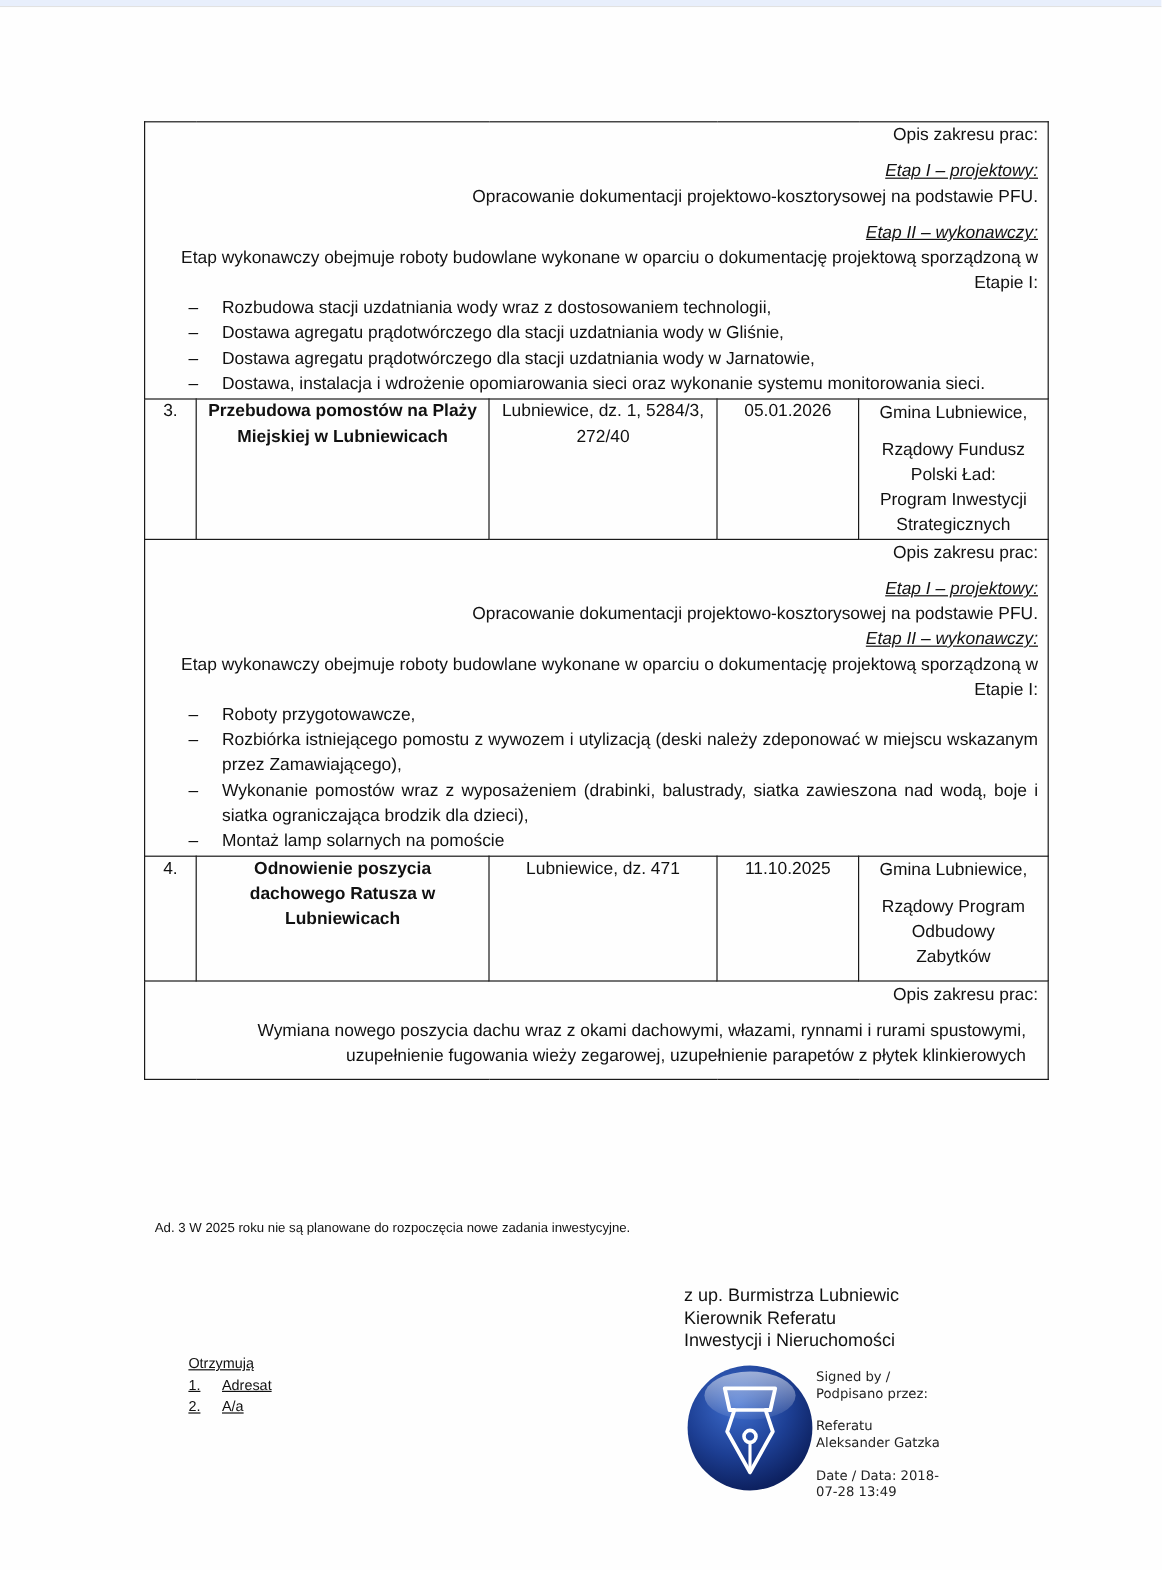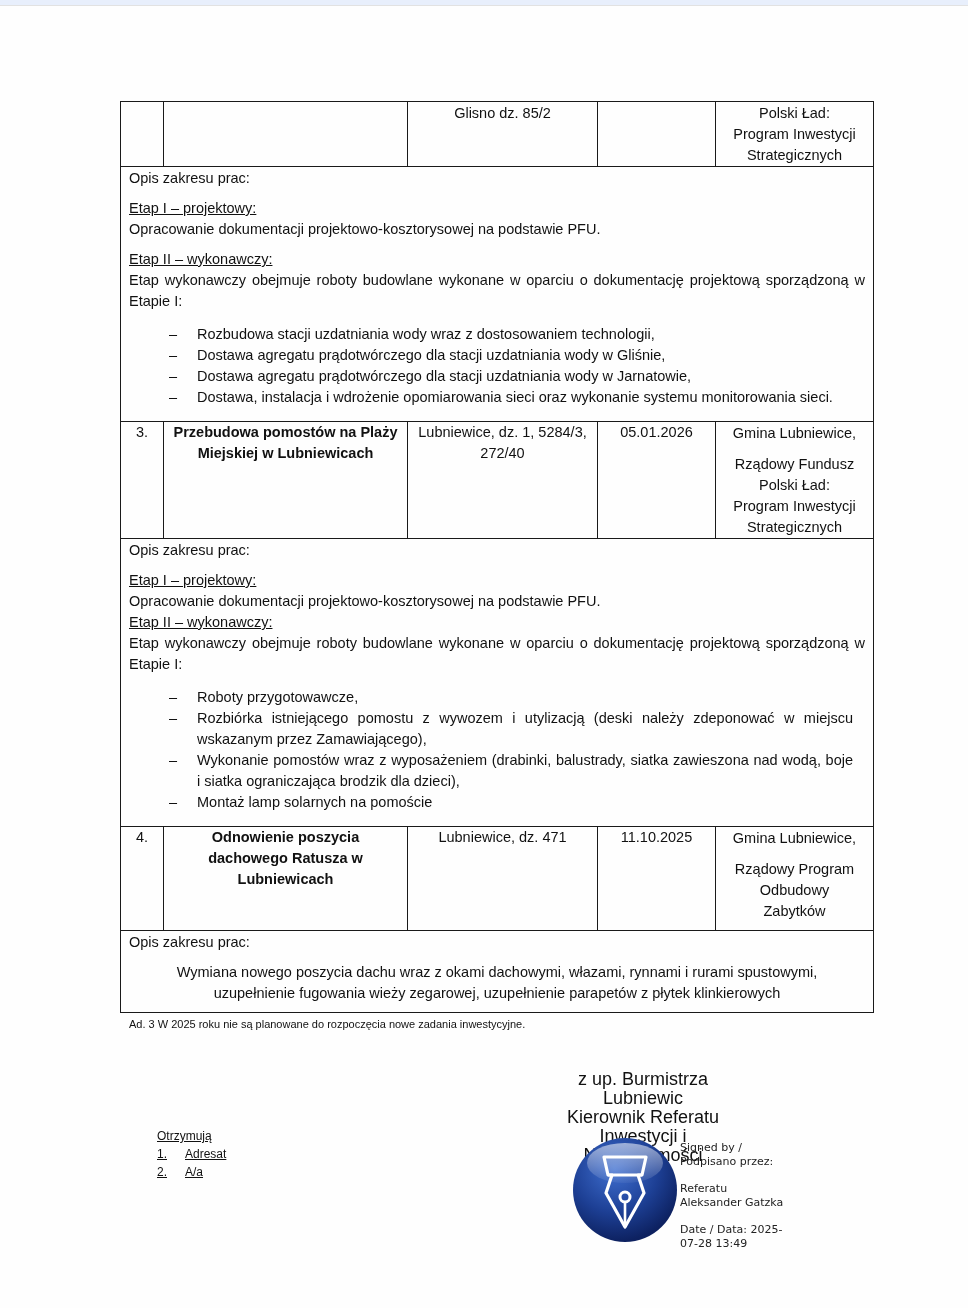--- a/index.html
+++ b/index.html
@@ -12,31 +12,31 @@
 
   table.doc {
     position:absolute; left:120px; top:101px; width:753px;
     border-collapse:collapse; table-layout:fixed; font-size:14.5px; line-height:21px;
   }
   table.doc td { border:1px solid #1a1a1a; padding:0 8px; vertical-align:top; }
   col.c1 { width:43px; } col.c2 { width:244px; } col.c3 { width:190px; } col.c4 { width:118px; } col.c5 { width:158px; }
   td.center { text-align:center; }
   td.mid { vertical-align:middle; }
   td.bold { font-weight:bold; }
-  .u { text-decoration:underline; }
-  .desc p { margin:0; }
+  .u { text-decoration:underline;font-style:italic; }
+  .desc p { margin:0;text-align:right; }
   .gap { margin-top:9px !important; }
   .just { text-align:justify; }
-  ul.dash { list-style:none; margin:12px; padding:0 0 0 56px; }
+  ul.dash { list-style:none; margin:0; padding:0 0 0 56px; }
   ul.dash li { position:relative; text-align:justify; }
   ul.dash li::before { content:"–"; position:absolute; left:-28px; }
   .center-text { text-align:center; }
 
   .note { position:absolute; left:129px; top:1018px; font-size:11px; }
-  .signer { position:absolute; left:548px; top:1070px; width:190px; text-align:center; font-size:18px; line-height:19px; }
+  .signer { position:absolute; left:570px; top:1070px; width:190px; text-align:left; font-size:15px; line-height:19px; }
   .recipients { position:absolute; left:157px; top:1127px; font-size:12px; line-height:18px;text-decoration:underline; }
   .recipients .row { display:flex; }
   .recipients .num { width:28px; }
   .sig-icon { position:absolute; left:570px; top:1135px; width:110px; height:110px; }
   .sig-text { position:absolute; left:680px; top:1141px; font-family:"DejaVu Sans", sans-serif; font-size:11px; line-height:13.5px; color:#222; }
   .sig-text .blk { margin-bottom:14px; }
 </style>
 </head>
 <body>
 
@@ -46,31 +46,20 @@
 <table class="doc">
   <colgroup>
       <col class="c1">
       <col class="c2">
       <col class="c3">
       <col class="c4">
       <col class="c5">
     </colgroup>
 
   <tbody>
-      <tr style="height:64px">
-    <td></td>
-    <td></td>
-    <td class="center" style="padding-top:1px">Glisno dz. 85/2</td>
-    <td></td>
-    <td class="center" style="padding-top:1px">
-      <div>Polski Ład:</div>
-      <div>Program Inwestycji</div>
-      <div>Strategicznych</div>
-    </td>
-  </tr>
   <tr>
     <td colspan="5" class="desc" style="padding-top:1px;padding-bottom:1px">
       <p>Opis zakresu prac:</p>
       <p class="u gap">Etap I – projektowy:</p>
       <p>Opracowanie dokumentacji projektowo-kosztorysowej na podstawie PFU.</p>
       <p class="u gap">Etap II – wykonawczy:</p>
       <p class="just">Etap wykonawczy obejmuje roboty budowlane wykonane w oparciu o dokumentację projektową sporządzoną w Etapie I:</p>
       <ul class="dash">
         <li>Rozbudowa stacji uzdatniania wody wraz z dostosowaniem technologii,</li>
         <li>Dostawa agregatu prądotwórczego dla stacji uzdatniania wody w Gliśnie,</li>
@@ -175,16 +164,16 @@
 <div class="sig-text">
   <div class="blk">
     <div>Signed by /</div>
     <div>Podpisano przez:</div>
   </div>
   <div class="blk">
     <div>Referatu</div>
     <div>Aleksander Gatzka</div>
   </div>
   <div>
-    <div>Date / Data: 2025-</div>
+    <div>Date / Data: 2018-</div>
     <div>07-28 13:49</div>
   </div>
 </div>
 
 </body></html>

